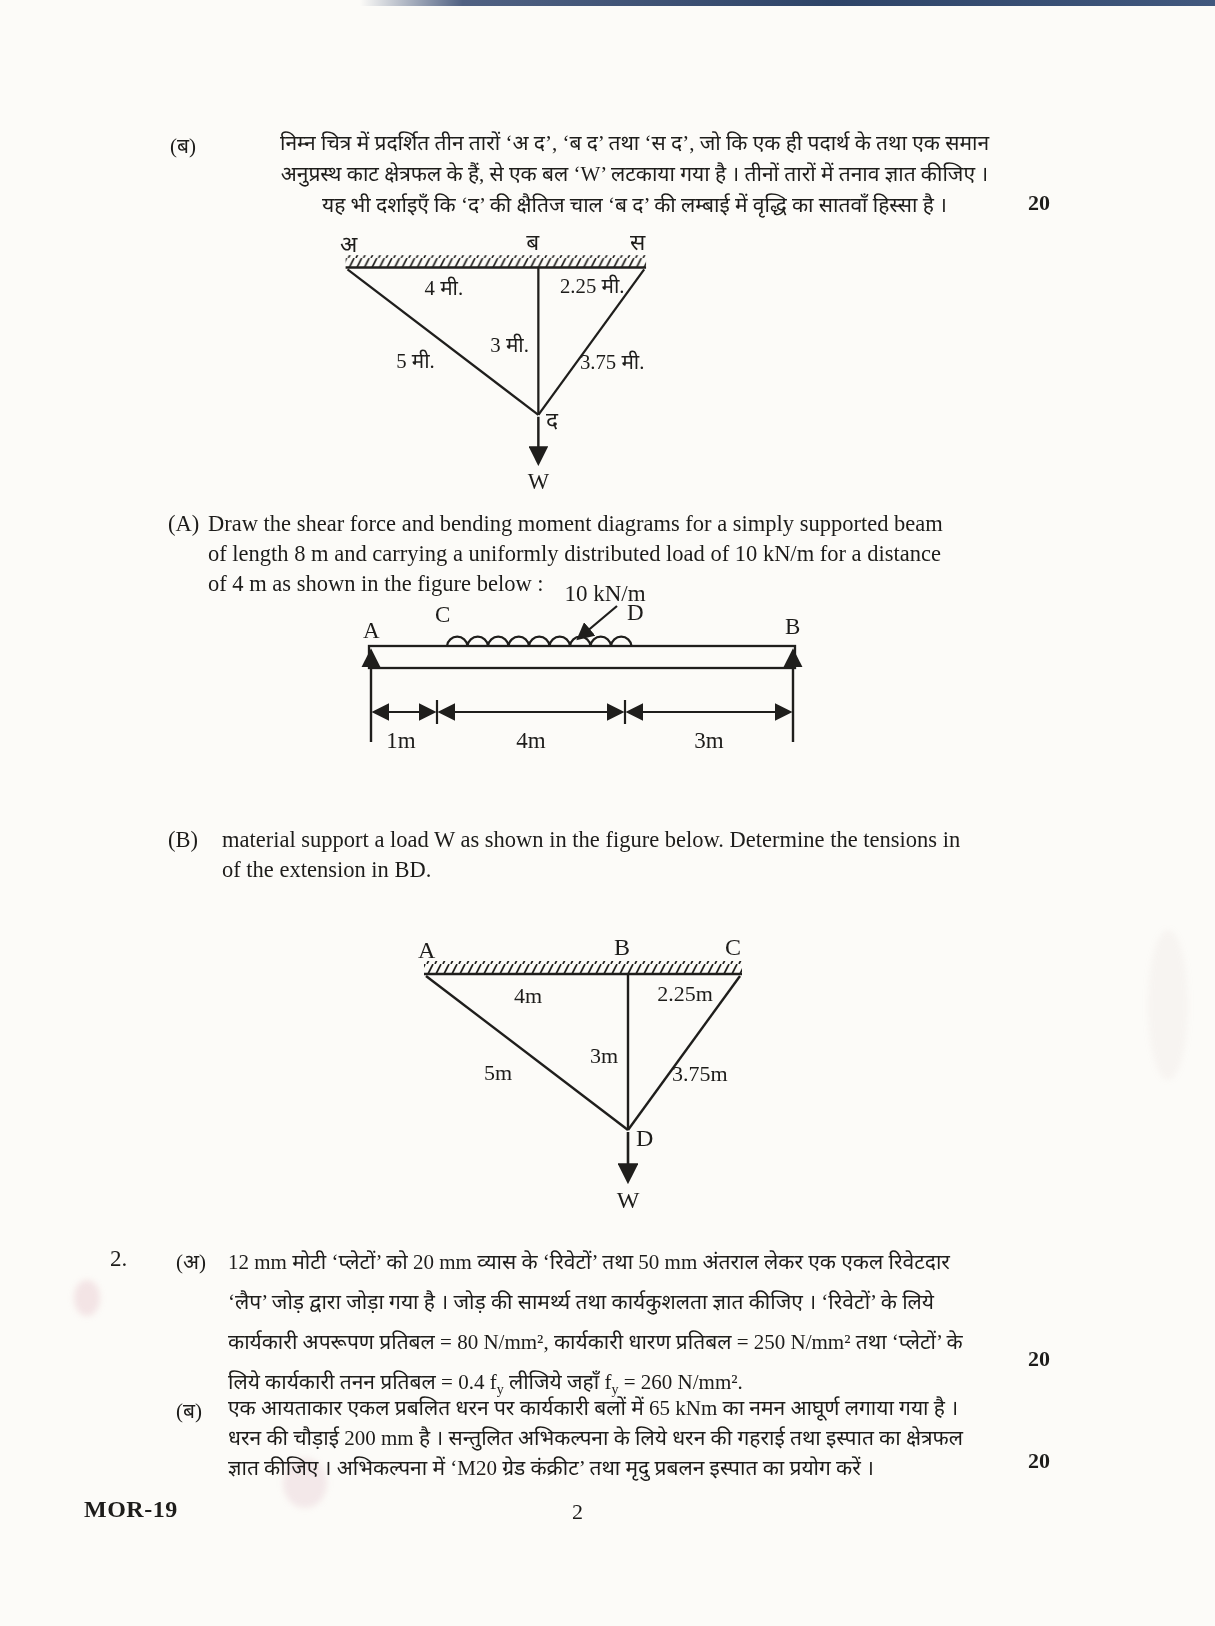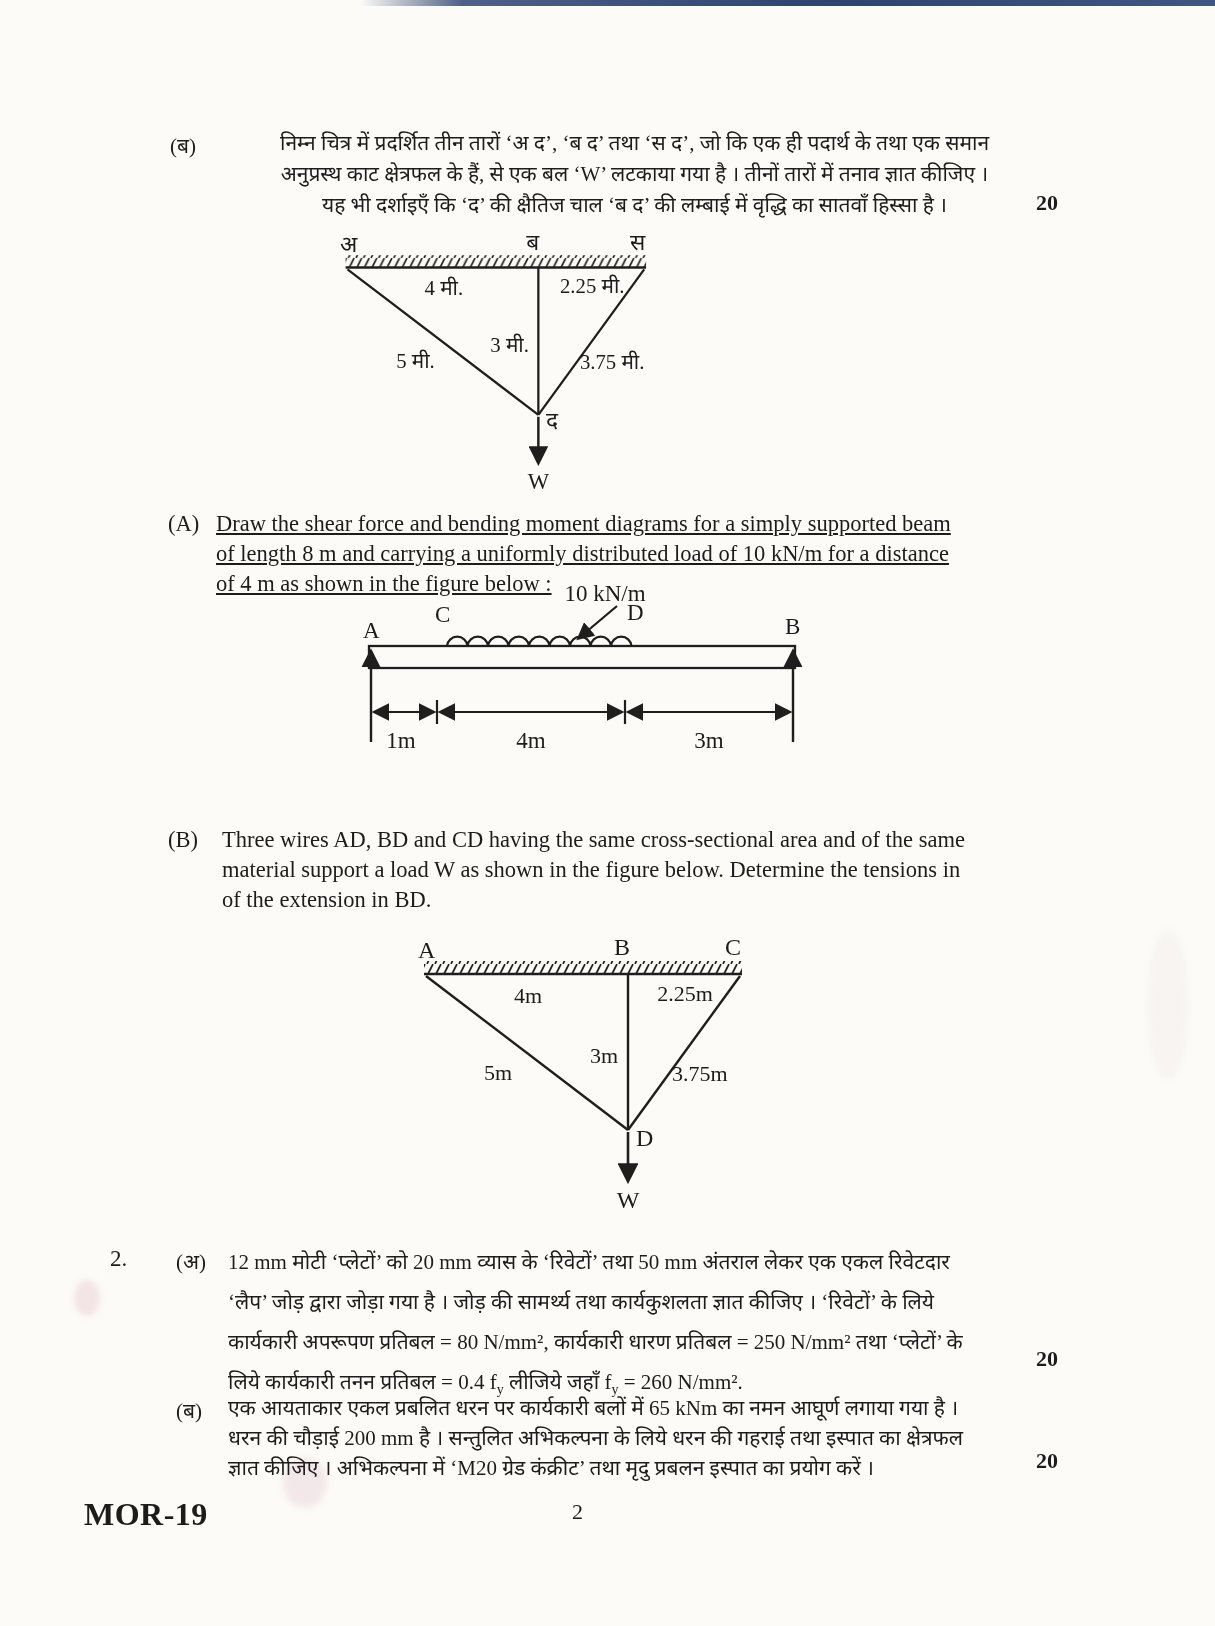--- a/index.html
+++ b/index.html
@@ -20,29 +20,29 @@
   .smudge1 { left:74px; top:1280px; width:26px; height:36px; background:rgba(208,140,155,.20); }
   .smudge2 { left:283px; top:1458px; width:44px; height:50px; background:rgba(205,150,165,.18); }
   .smudge3 { left:1148px; top:930px; width:40px; height:150px; background:rgba(185,150,160,.07); }
 
   .qlabel { position:absolute; font-size:22px; }
   .qnum   { position:absolute; font-size:23px; }
   .qtext  { position:absolute; width:825px; }
   .qtext .line { white-space:nowrap; }
   .hindi  { font-size:21px; }
   .eng    { font-size:22.5px; }
-  .marks  { position:absolute; left:1028px; font-weight:bold; font-size:22px;margin-left:8px; }
+  .marks  { position:absolute; left:1028px; font-weight:bold; font-size:22px; }
 
   sub.fy { font-size:14px; vertical-align:-5px; }
 
   .figure { position:absolute; }
   svg text { font-family:"Liberation Serif","DejaVu Serif",serif; fill:#1d1c1a; }
   svg .stroke { stroke:#1f1e1c; fill:none; }
 
-  .footer-code { position:absolute; left:84px; top:1496px; font-weight:bold; font-size:32px; letter-spacing:.5px; }
+  .footer-code { position:absolute; left:84px; top:1496px; font-weight:bold; font-size:24px; letter-spacing:.5px; }
   .page-number { position:absolute; left:572px; top:1499px; font-size:22px; }
 </style>
 </head>
 <body>
 
 <div id="page">
 
   <div class="scan-top-edge"></div>
   <div class="smudge smudge1"></div>
   <div class="smudge smudge2"></div>
@@ -77,21 +77,21 @@
     <text x="226" y="216" font-size="24">द</text>
     <text x="218" y="280" font-size="24" text-anchor="middle">W</text>
     <text x="118" y="75" font-size="22" text-anchor="middle">4 मी.</text>
     <text x="275" y="73" font-size="22" text-anchor="middle">2.25 मी.</text>
     <text x="88" y="152" font-size="22" text-anchor="middle">5 मी.</text>
     <text x="208" y="135" font-size="22" text-anchor="end">3 मी.</text>
     <text x="262" y="153" font-size="22">3.75 मी.</text>
   </svg>
 
   <div class="qlabel eng" style="left:168px; top:511px;">(A)</div>
-  <div class="qtext eng" style="left:216px; top:509px; line-height:30px;text-decoration:underline;">
+  <div class="qtext eng" style="left:208px; top:509px; line-height:30px;">
     <div class="line">Draw the shear force and bending moment diagrams for a simply supported beam</div>
     <div class="line">of length 8 m and carrying a uniformly distributed load of 10 kN/m for a distance</div>
     <div class="line">of 4 m as shown in the figure below :</div>
   </div>
 
   <svg class="figure" style="left:355px; top:584px;" width="450" height="175" viewBox="0 0 450 175">
     <defs>
       <marker id="arrB" viewBox="0 0 10 10" refX="8" refY="5" markerWidth="8" markerHeight="8" orient="auto-start-reverse">
         <path d="M0,0 L10,5 L0,10 z" fill="#1f1e1c"></path>
       </marker>
@@ -111,21 +111,20 @@
     <text x="430" y="50" font-size="23">B</text>
     <text x="80" y="38" font-size="23">C</text>
     <text x="272" y="36" font-size="23">D</text>
     <text x="46" y="164" font-size="23" text-anchor="middle">1m</text>
     <text x="176" y="164" font-size="23" text-anchor="middle">4m</text>
     <text x="354" y="164" font-size="23" text-anchor="middle">3m</text>
   </svg>
 
   <div class="qlabel eng" style="left:168px; top:827px;">(B)</div>
   <div class="qtext eng" style="left:222px; top:825px; line-height:30px;">
-    <div class="line">Three wires AD, BD and CD having the same cross-sectional area and of the same</div>
     <div class="line">material support a load W as shown in the figure below. Determine the tensions in</div>
     <div class="line">of the extension in BD.</div>
   </div>
 
   <svg class="figure" style="left:410px; top:928px;" width="340" height="290" viewBox="0 0 340 290">
     <defs>
       <pattern id="hatchC" width="8" height="12" patternUnits="userSpaceOnUse">
         <line x1="7" y1="0" x2="1" y2="12" stroke="#1f1e1c" stroke-width="1.7"></line>
       </pattern>
       <marker id="arrC" viewBox="0 0 10 10" refX="8" refY="5" markerWidth="8" markerHeight="8" orient="auto-start-reverse">

